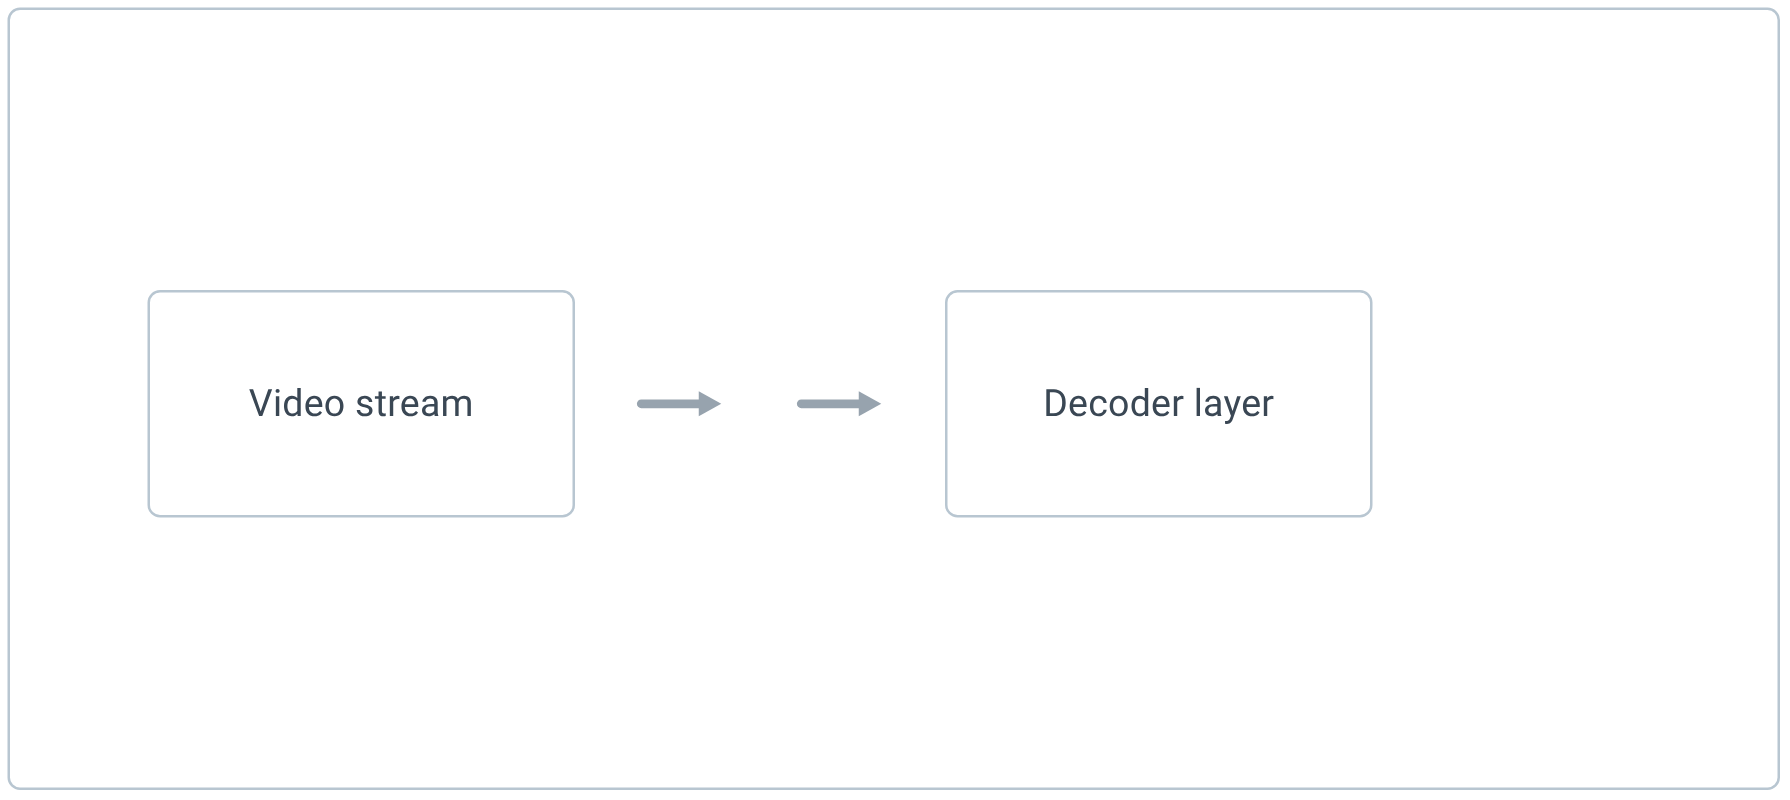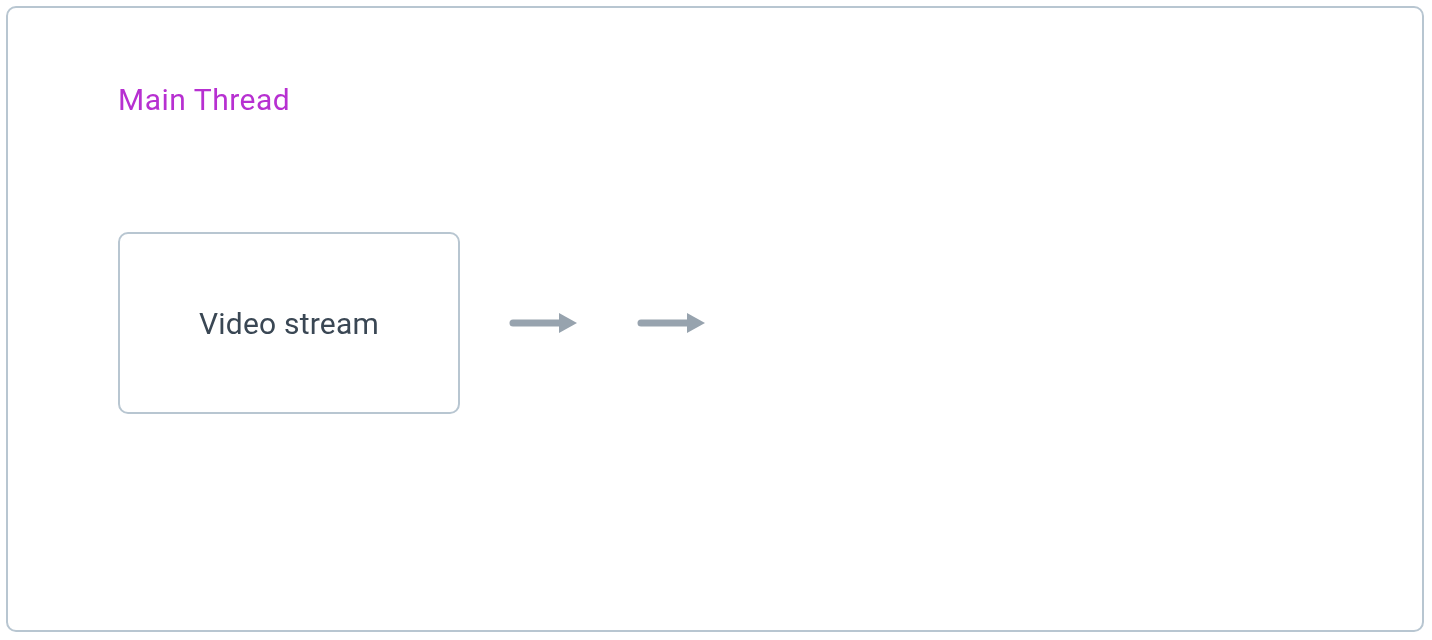--- a/index.html
+++ b/index.html
@@ -64,21 +64,20 @@
       justify-content: center;
     }
     .arrow svg {
       display: block;
     }
   </style>
 </head>
 <body>
 
 <div class="outer-frame">
-  <div class="title">Main Thread</div>
 
   <div class="flow-row">
 
     <div class="node">
       <span class="node-label">Video stream</span>
     </div>
 
     <div class="arrow">
       <svg width="70" height="24" viewBox="0 0 70 24">
         <line x1="4" y1="12" x2="52" y2="12" stroke="#97a3ae" stroke-width="7" stroke-linecap="round"></line>
@@ -87,15 +86,18 @@
     </div>
 
 
     <div class="arrow">
       <svg width="70" height="24" viewBox="0 0 70 24">
         <line x1="4" y1="12" x2="52" y2="12" stroke="#97a3ae" stroke-width="7" stroke-linecap="round"></line>
         <polygon points="50,2 68,12 50,22" fill="#97a3ae"></polygon>
       </svg>
     </div>
 
+    <div class="node">
+      <span class="node-label">Decoder layer</span>
+    </div>
 
   </div>
 </div>
 
 </body></html>

